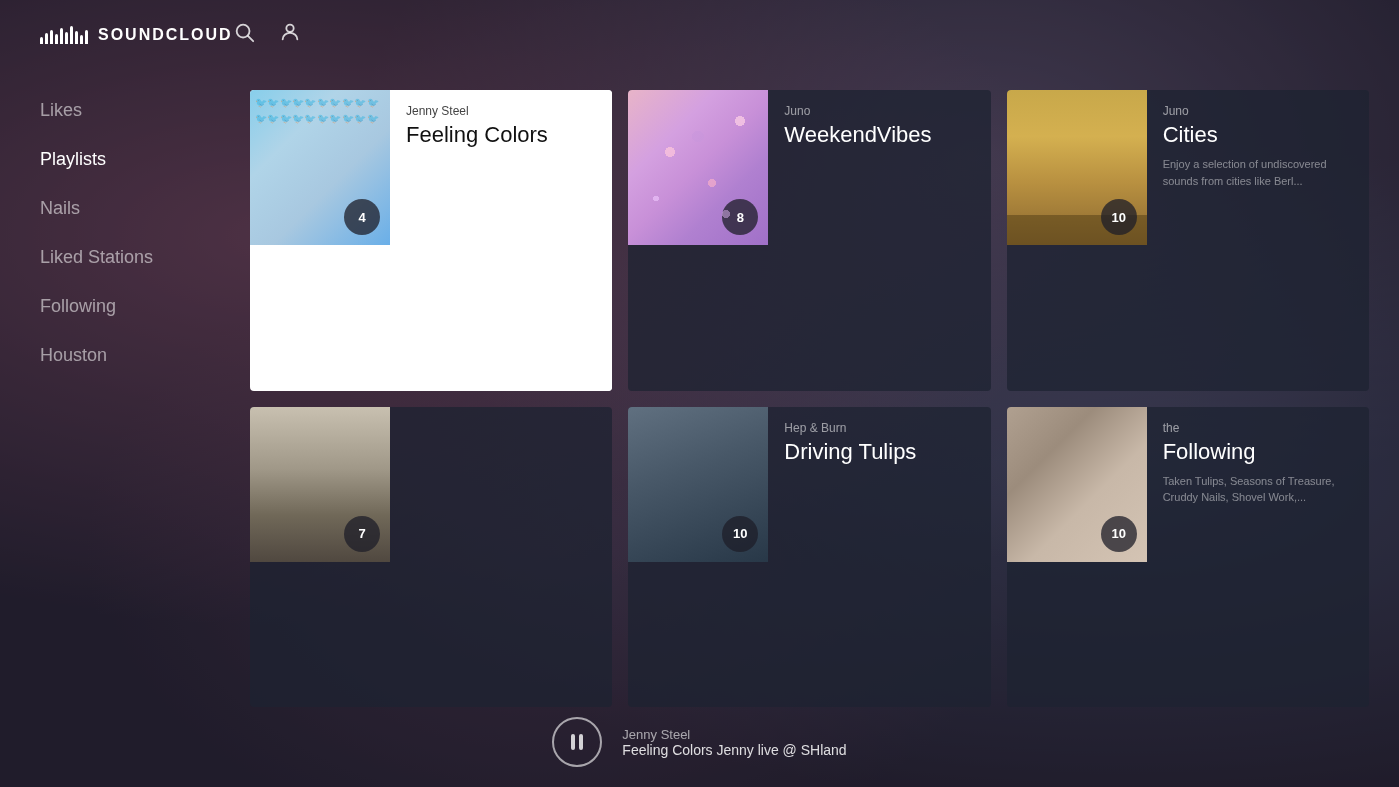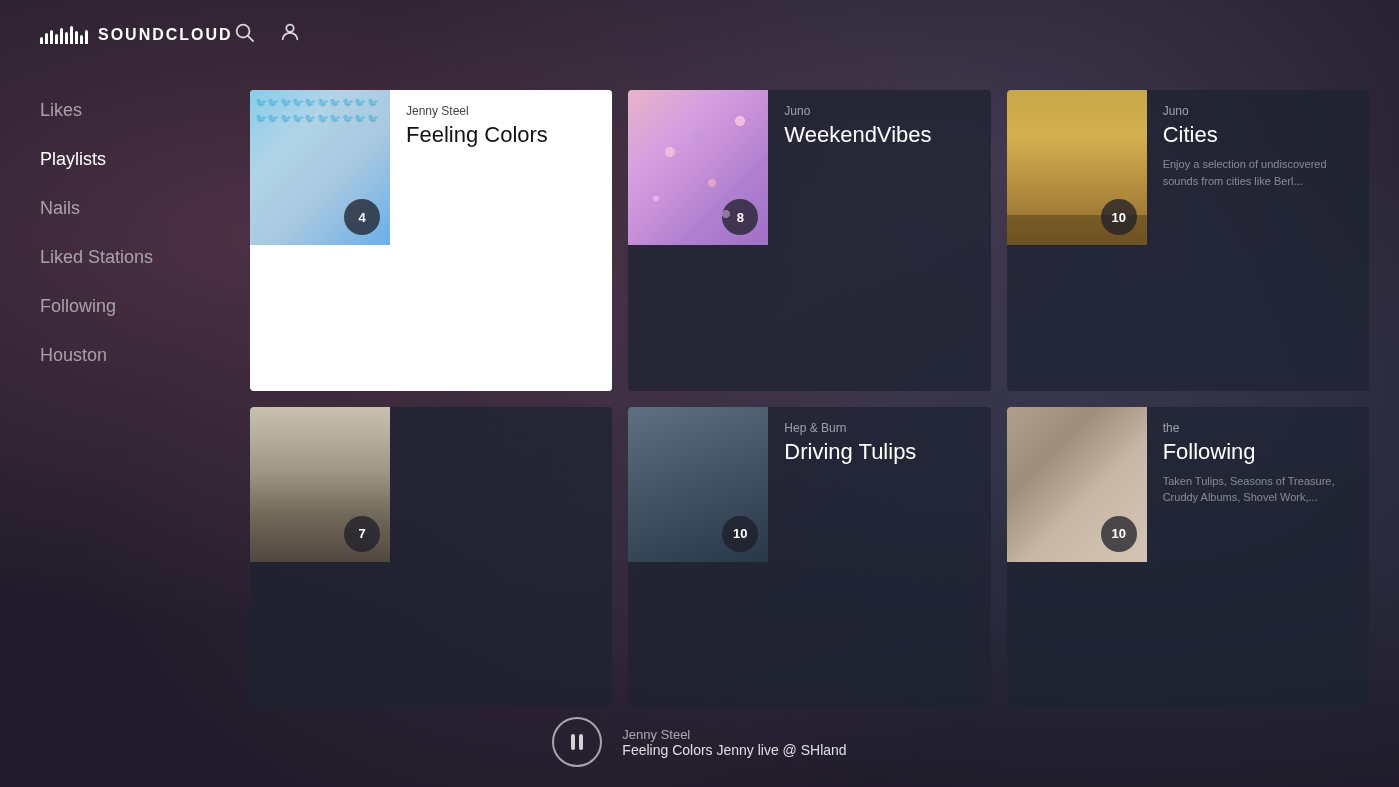--- a/index.html
+++ b/index.html
@@ -457,21 +457,21 @@
         <div class="card-title">Driving Tulips</div>
       </div>
     </div>
         <div class="playlist-card">
       <div class="card-thumb thumb-planetaria">
         <div class="track-count-badge">10</div>
       </div>
       <div class="card-text-area">
         <div class="card-artist">the</div>
         <div class="card-title">Following</div>
-        <div class="card-desc">Taken Tulips, Seasons of Treasure, Cruddy Albums,  Shovel Work,...</div>
+        <div class="card-desc">Taken Tulips, Seasons of Treasure, Cruddy Nails,  Shovel Work,...</div>
       </div>
     </div>
       </section>
 
   </div>
 
   <div class="player-bar">
     <button class="pause-btn">
       <div class="pause-icon">
         <div class="pause-bar"></div>

